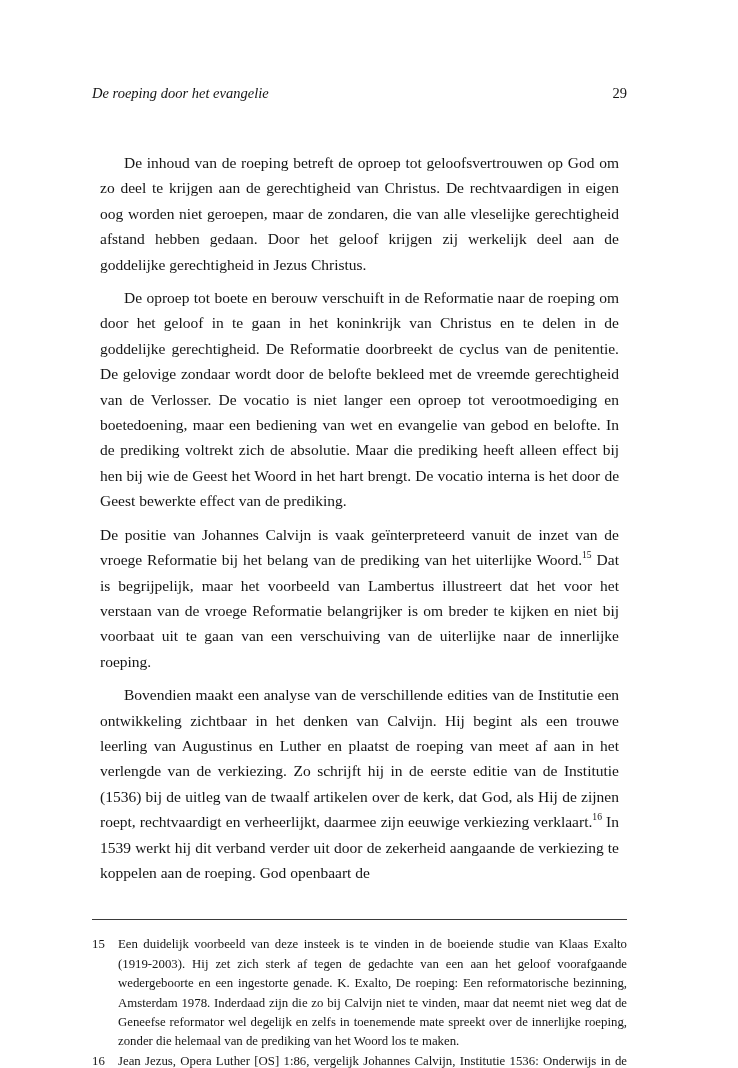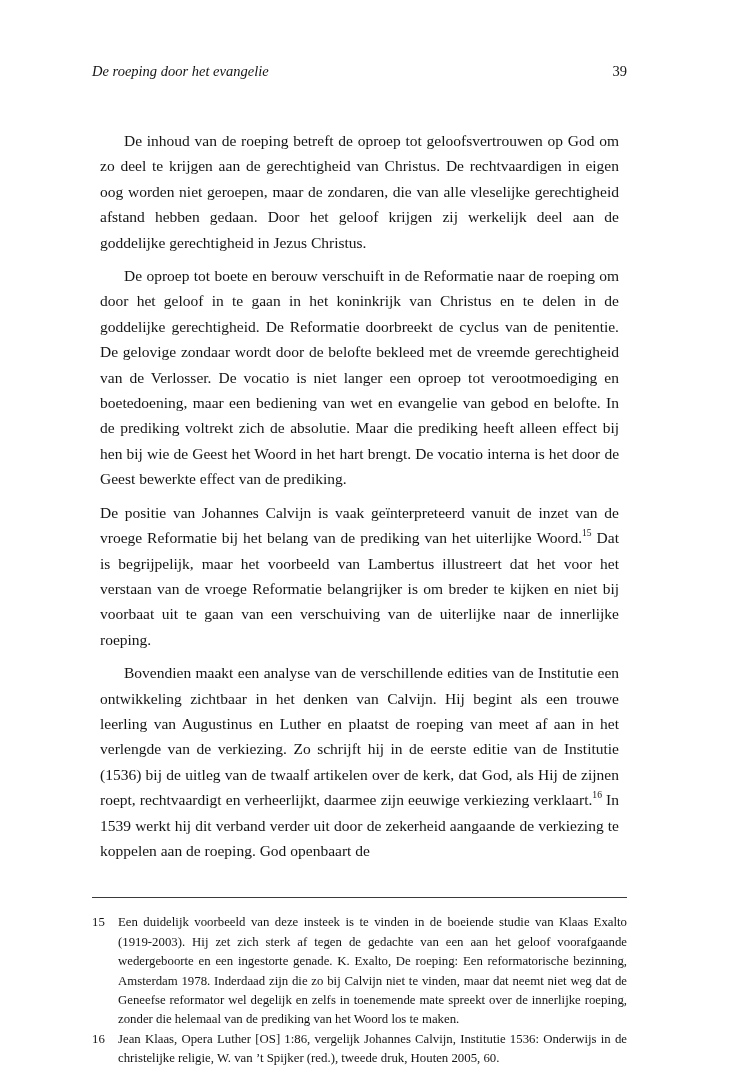--- a/index.html
+++ b/index.html
@@ -11,21 +11,21 @@
     width: 738px;
     height: 1068px;
     font-family: "Liberation Serif", "DejaVu Serif", serif;
     color: #141414;
     overflow: hidden;
   }
   .page {
     box-sizing: border-box;
     width: 738px;
     height: 1068px;
-    padding: 62px 111px 40px 92px;
+    padding: 84px 111px 40px 92px;
     background: #ffffff;
   }
   .running-header {
     display: flex;
     justify-content: space-between;
     align-items: baseline;
     font-size: 14.5px;
     line-height: 18px;
     margin-bottom: 48px;
   }
@@ -88,35 +88,35 @@
     flex: 1;
   }
 </style>
 </head>
 <body>
 
 <div class="page">
 
   <header class="running-header">
     <span class="header-title">De roeping door het evangelie</span>
-    <span class="page-number">39</span>
+    <span class="page-number">29</span>
   </header>
 
   <main class="body-text">
     <p class="para indent"><span>De inhoud van de roeping betreft de oproep tot geloofsvertrouwen op God om zo deel te krijgen aan de gerechtigheid van Christus. De rechtvaardigen in eigen oog worden niet geroepen, maar de zondaren, die van alle vleselijke gerechtigheid afstand hebben gedaan. Door het geloof krijgen zij werkelijk deel aan de goddelijke gerechtigheid in Jezus Christus.</span></p>
     <p class="para indent"><span>De oproep tot boete en berouw verschuift in de Reformatie naar de roeping om door het geloof in te gaan in het koninkrijk van Christus en te delen in de goddelijke gerechtigheid. De Reformatie doorbreekt de cyclus van de penitentie. De gelovige zondaar wordt door de belofte bekleed met de vreemde gerechtigheid van de Verlosser. De </span><span class="it">vocatio</span><span> is niet langer een oproep tot verootmoediging en boetedoening, maar een bediening van wet en evangelie van gebod en belofte. In de prediking voltrekt zich de absolutie. Maar die prediking heeft alleen effect bij hen bij wie de Geest het Woord in het hart brengt. De </span><span class="it">vocatio interna</span><span> is het door de Geest bewerkte effect van de prediking.</span></p>
     <p class="para"><span>De positie van Johannes Calvijn is vaak geïnterpreteerd vanuit de inzet van de vroege Reformatie bij het belang van de prediking van het uiterlijke Woord.</span><sup class="fn-ref">15</sup><span> Dat is begrijpelijk, maar het voorbeeld van Lambertus illustreert dat het voor het verstaan van de vroege Reformatie belangrijker is om breder te kijken en niet bij voorbaat uit te gaan van een verschuiving van de uiterlijke naar de innerlijke roeping.</span></p>
     <p class="para indent"><span>Bovendien maakt een analyse van de verschillende edities van de </span><span class="it">Institutie</span><span> een ontwikkeling zichtbaar in het denken van Calvijn. Hij begint als een trouwe leerling van Augustinus en Luther en plaatst de roeping van meet af aan in het verlengde van de verkiezing. Zo schrijft hij in de eerste editie van de </span><span class="it">Institutie</span><span> (1536) bij de uitleg van de twaalf artikelen over de kerk, dat God, als Hij de zijnen roept, rechtvaardigt en verheerlijkt, daarmee zijn eeuwige verkiezing verklaart.</span><sup class="fn-ref">16</sup><span> In 1539 werkt hij dit verband verder uit door de zekerheid aangaande de verkiezing te koppelen aan de roeping. God openbaart de</span></p>
   </main>
 
   <footer class="footnotes">
     <hr class="footnote-rule">
     <div class="footnote">
       <span class="fn-num">15</span>
       <span class="fn-text"><span>Een duidelijk voorbeeld van deze insteek is te vinden in de boeiende studie van Klaas Exalto (1919-2003). Hij zet zich sterk af tegen de gedachte van een aan het geloof voorafgaande wedergeboorte en een ingestorte genade. K. Exalto, </span><span class="it">De roeping: Een reformatorische bezinning,</span><span> Amsterdam 1978. Inderdaad zijn die zo bij Calvijn niet te vinden, maar dat neemt niet weg dat de Geneefse reformator wel degelijk en zelfs in toenemende mate spreekt over de innerlijke roeping, zonder die helemaal van de prediking van het Woord los te maken.</span></span>
     </div>
     <div class="footnote">
       <span class="fn-num">16</span>
-      <span class="fn-text"><span>Jean Klaas, </span><span class="it">Opera Luther [OS]</span><span> 1:86, vergelijk Johannes Calvijn, </span><span class="it">Institutie 1536: Onderwijs in de christelijke religie</span><span>, W. van ’t Spijker (red.), tweede druk, Houten 2005, 60.</span></span>
+      <span class="fn-text"><span>Jean Jezus, </span><span class="it">Opera Luther [OS]</span><span> 1:86, vergelijk Johannes Calvijn, </span><span class="it">Institutie 1536: Onderwijs in de christelijke religie</span><span>, W. van ’t Spijker (red.), tweede druk, Houten 2005, 60.</span></span>
     </div>
   </footer>
 
 </div>
 
 </body></html>

